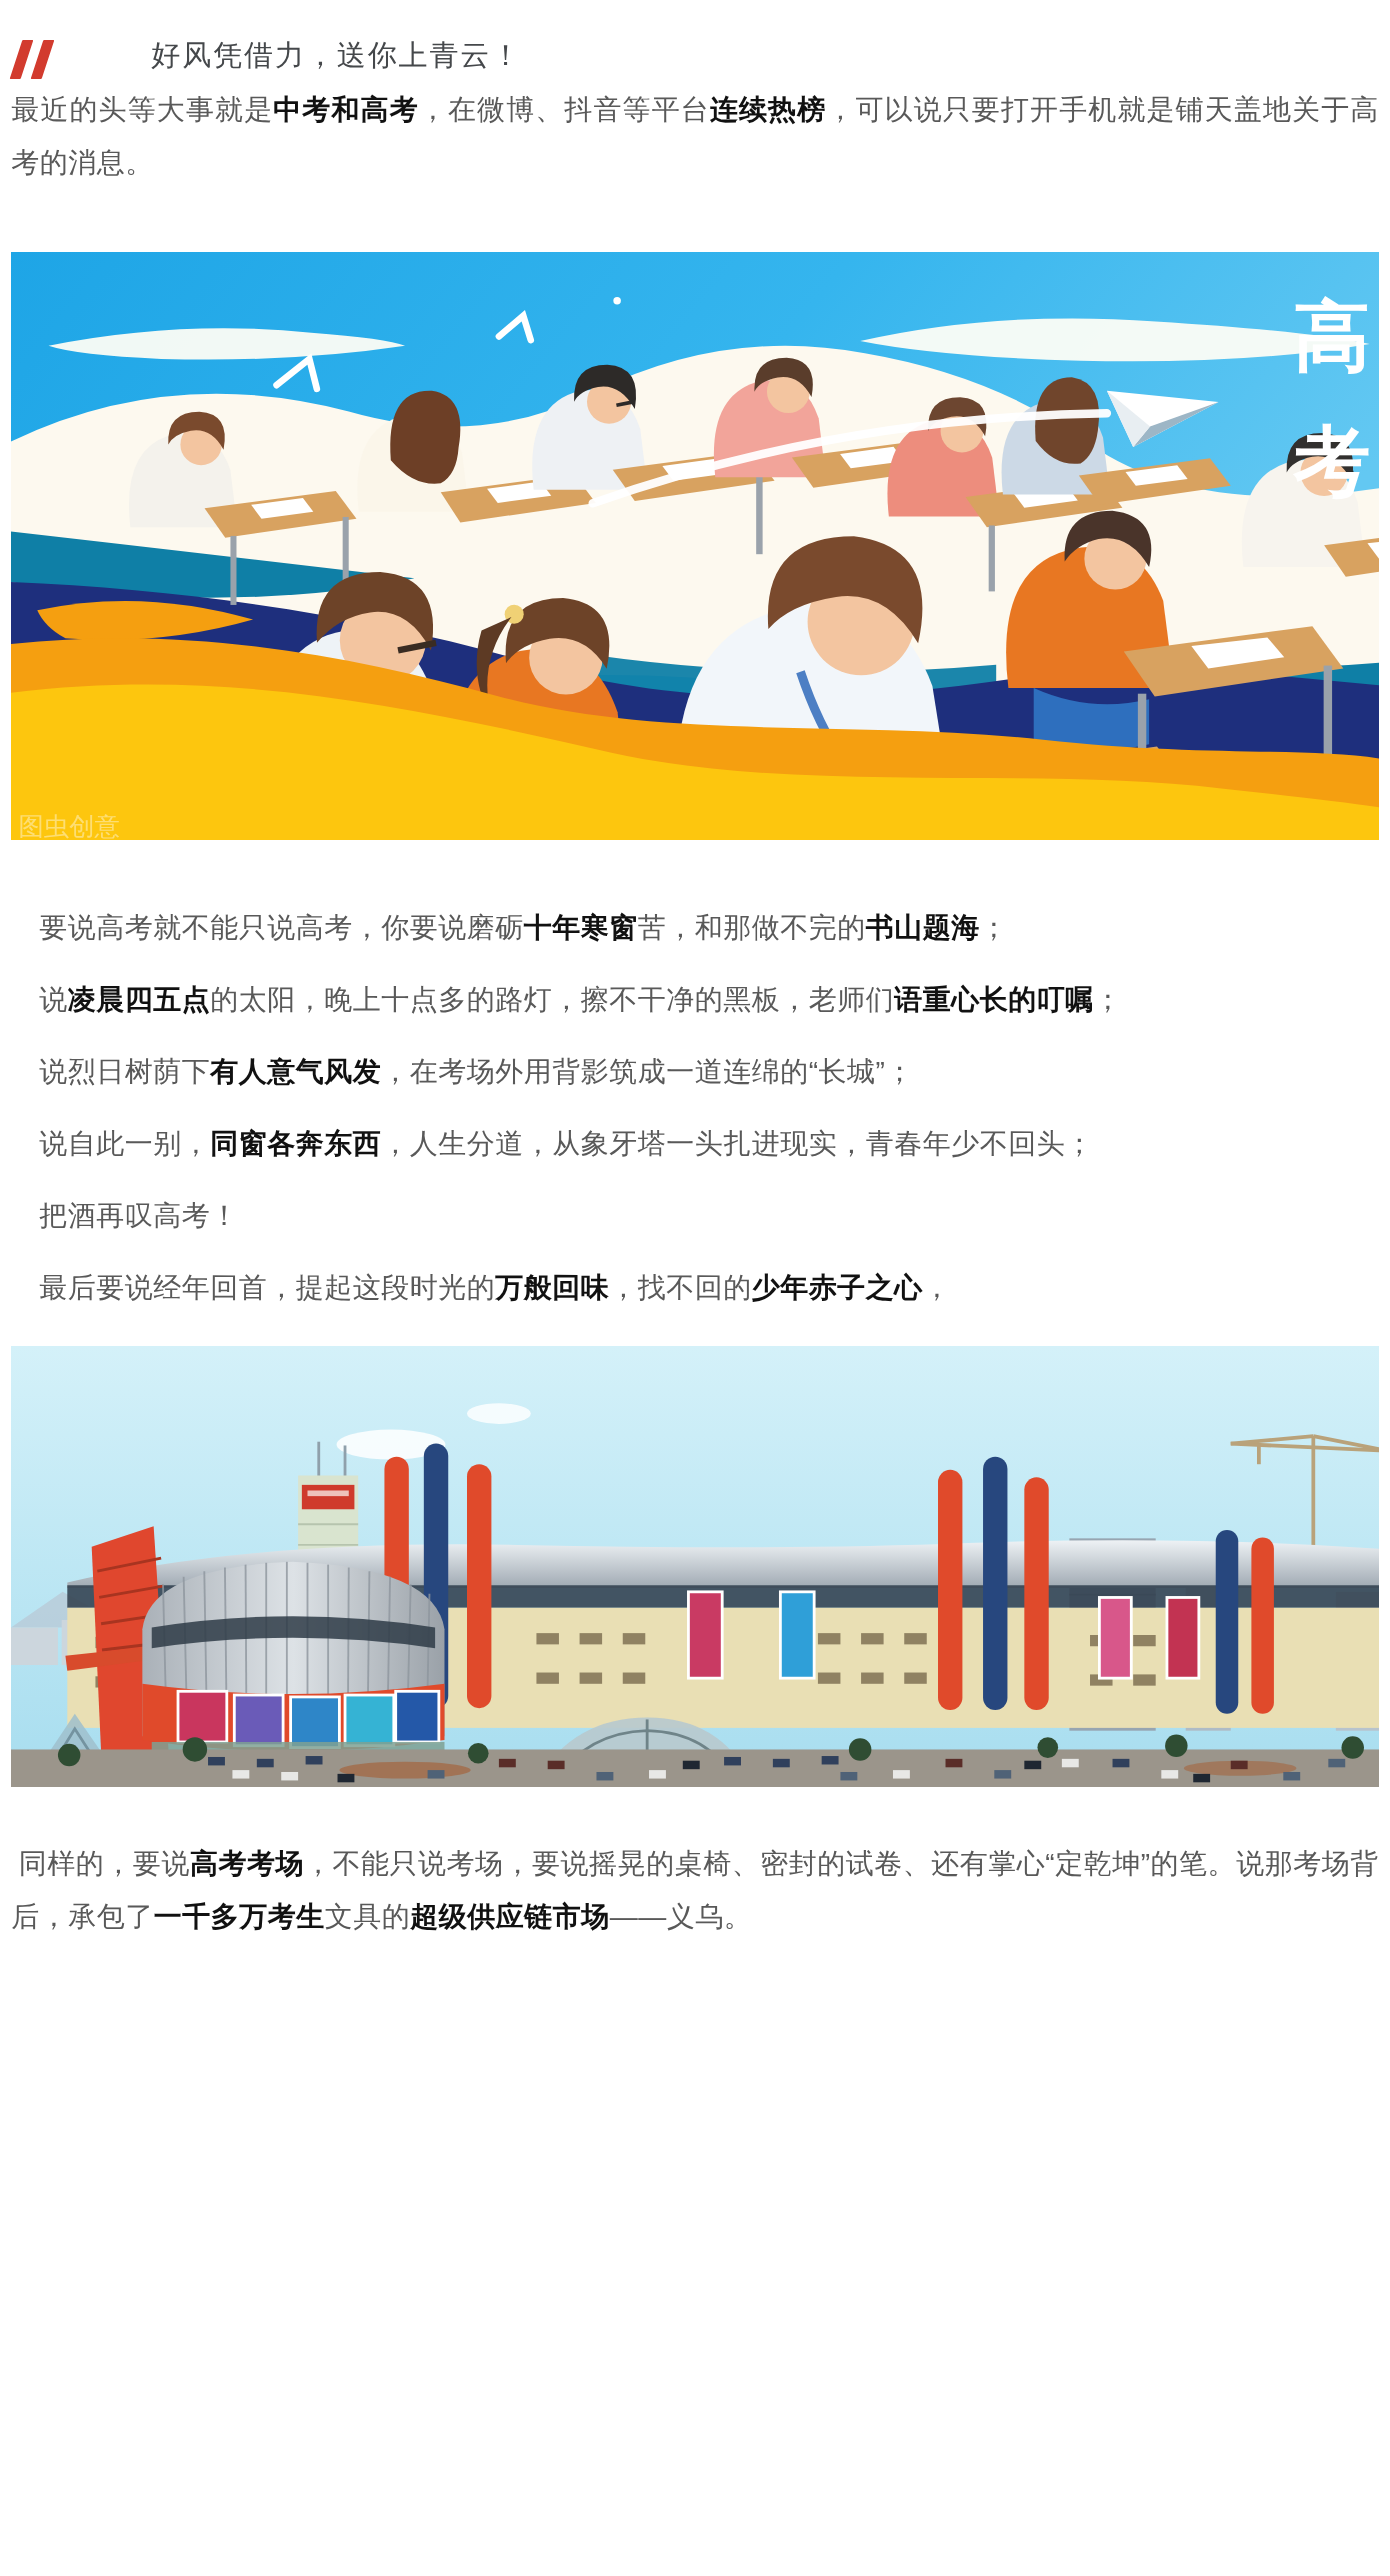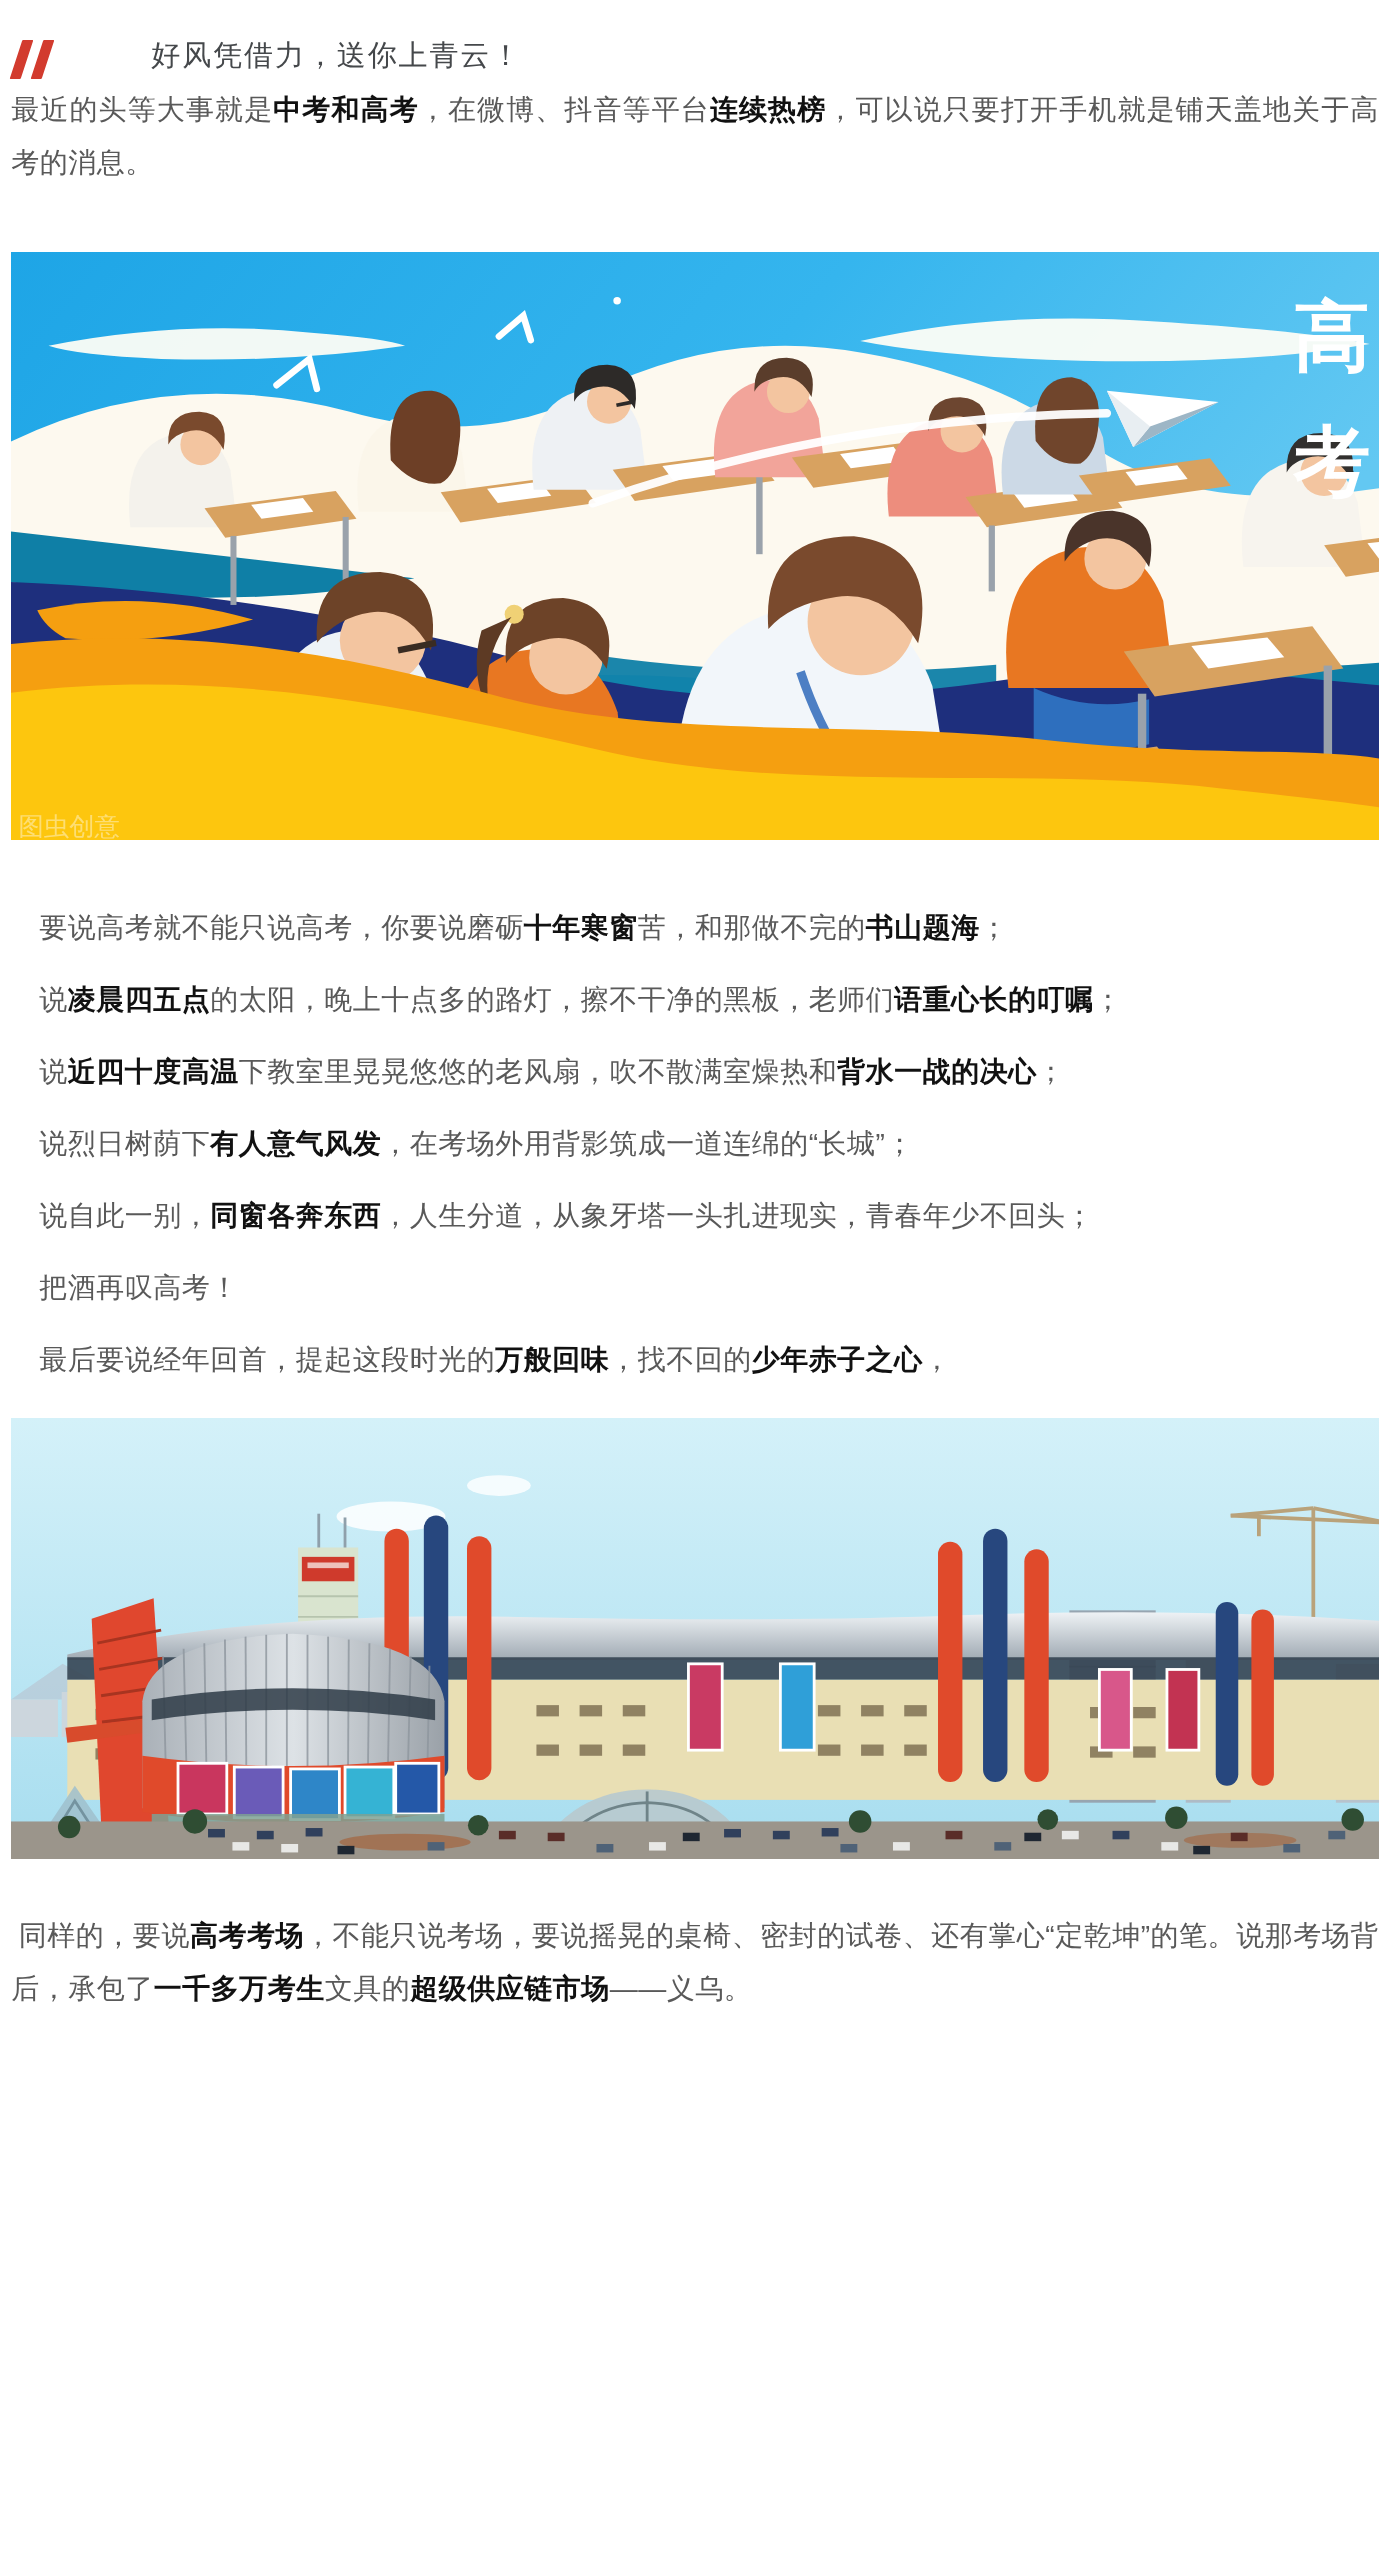--- a/index.html
+++ b/index.html
@@ -200,21 +200,20 @@
         <text x="1408" y="118">高</text>
         <text x="1408" y="252">考</text>
       </g>
 
       <text x="8" y="622" font-size="27" fill="#ffffff" opacity="0.42">图虫创意</text>
     </svg>
   </figure>
 
   <p class="body-p indent-em"><span>要说高考就不能只说高考，你要说磨砺</span><span class="bold">十年寒窗</span><span>苦，和那做不完的</span><span class="bold">书山题海</span><span>；</span></p>
   <p class="body-p indent-em"><span>说</span><span class="bold">凌晨四五点</span><span>的太阳，晚上十点多的路灯，擦不干净的黑板，老师们</span><span class="bold">语重心长的叮嘱</span><span>；</span></p>
-  <p class="body-p indent-em"><span>说</span><span class="bold">近四十度高温</span><span>下教室里晃晃悠悠的老风扇，吹不散满室燥热和</span><span class="bold">背水一战的决心</span><span>；</span></p>
   <p class="body-p indent-em"><span>说烈日树荫下</span><span class="bold">有人意气风发</span><span>，在考场外用背影筑成一道连绵的“长城”；</span></p>
   <p class="body-p indent-em"><span>说自此一别，</span><span class="bold">同窗各奔东西</span><span>，人生分道，从象牙塔一头扎进现实，青春年少不回头；</span></p>
   <p class="body-p indent-em"><span>把酒再叹高考！</span></p>
   <p class="body-p indent-em"><span>最后要说经年回首，提起这段时光的</span><span class="bold">万般回味</span><span>，找不回的</span><span class="bold">少年赤子之心</span><span>，</span></p>
 
   <figure class="fig2">
     <svg viewBox="0 0 1458 470" preserveAspectRatio="none" role="img">
       <defs>
         <linearGradient id="sky2" x1="0" y1="0" x2="0" y2="1">
           <stop offset="0" stop-color="#d4f1f9"></stop>

